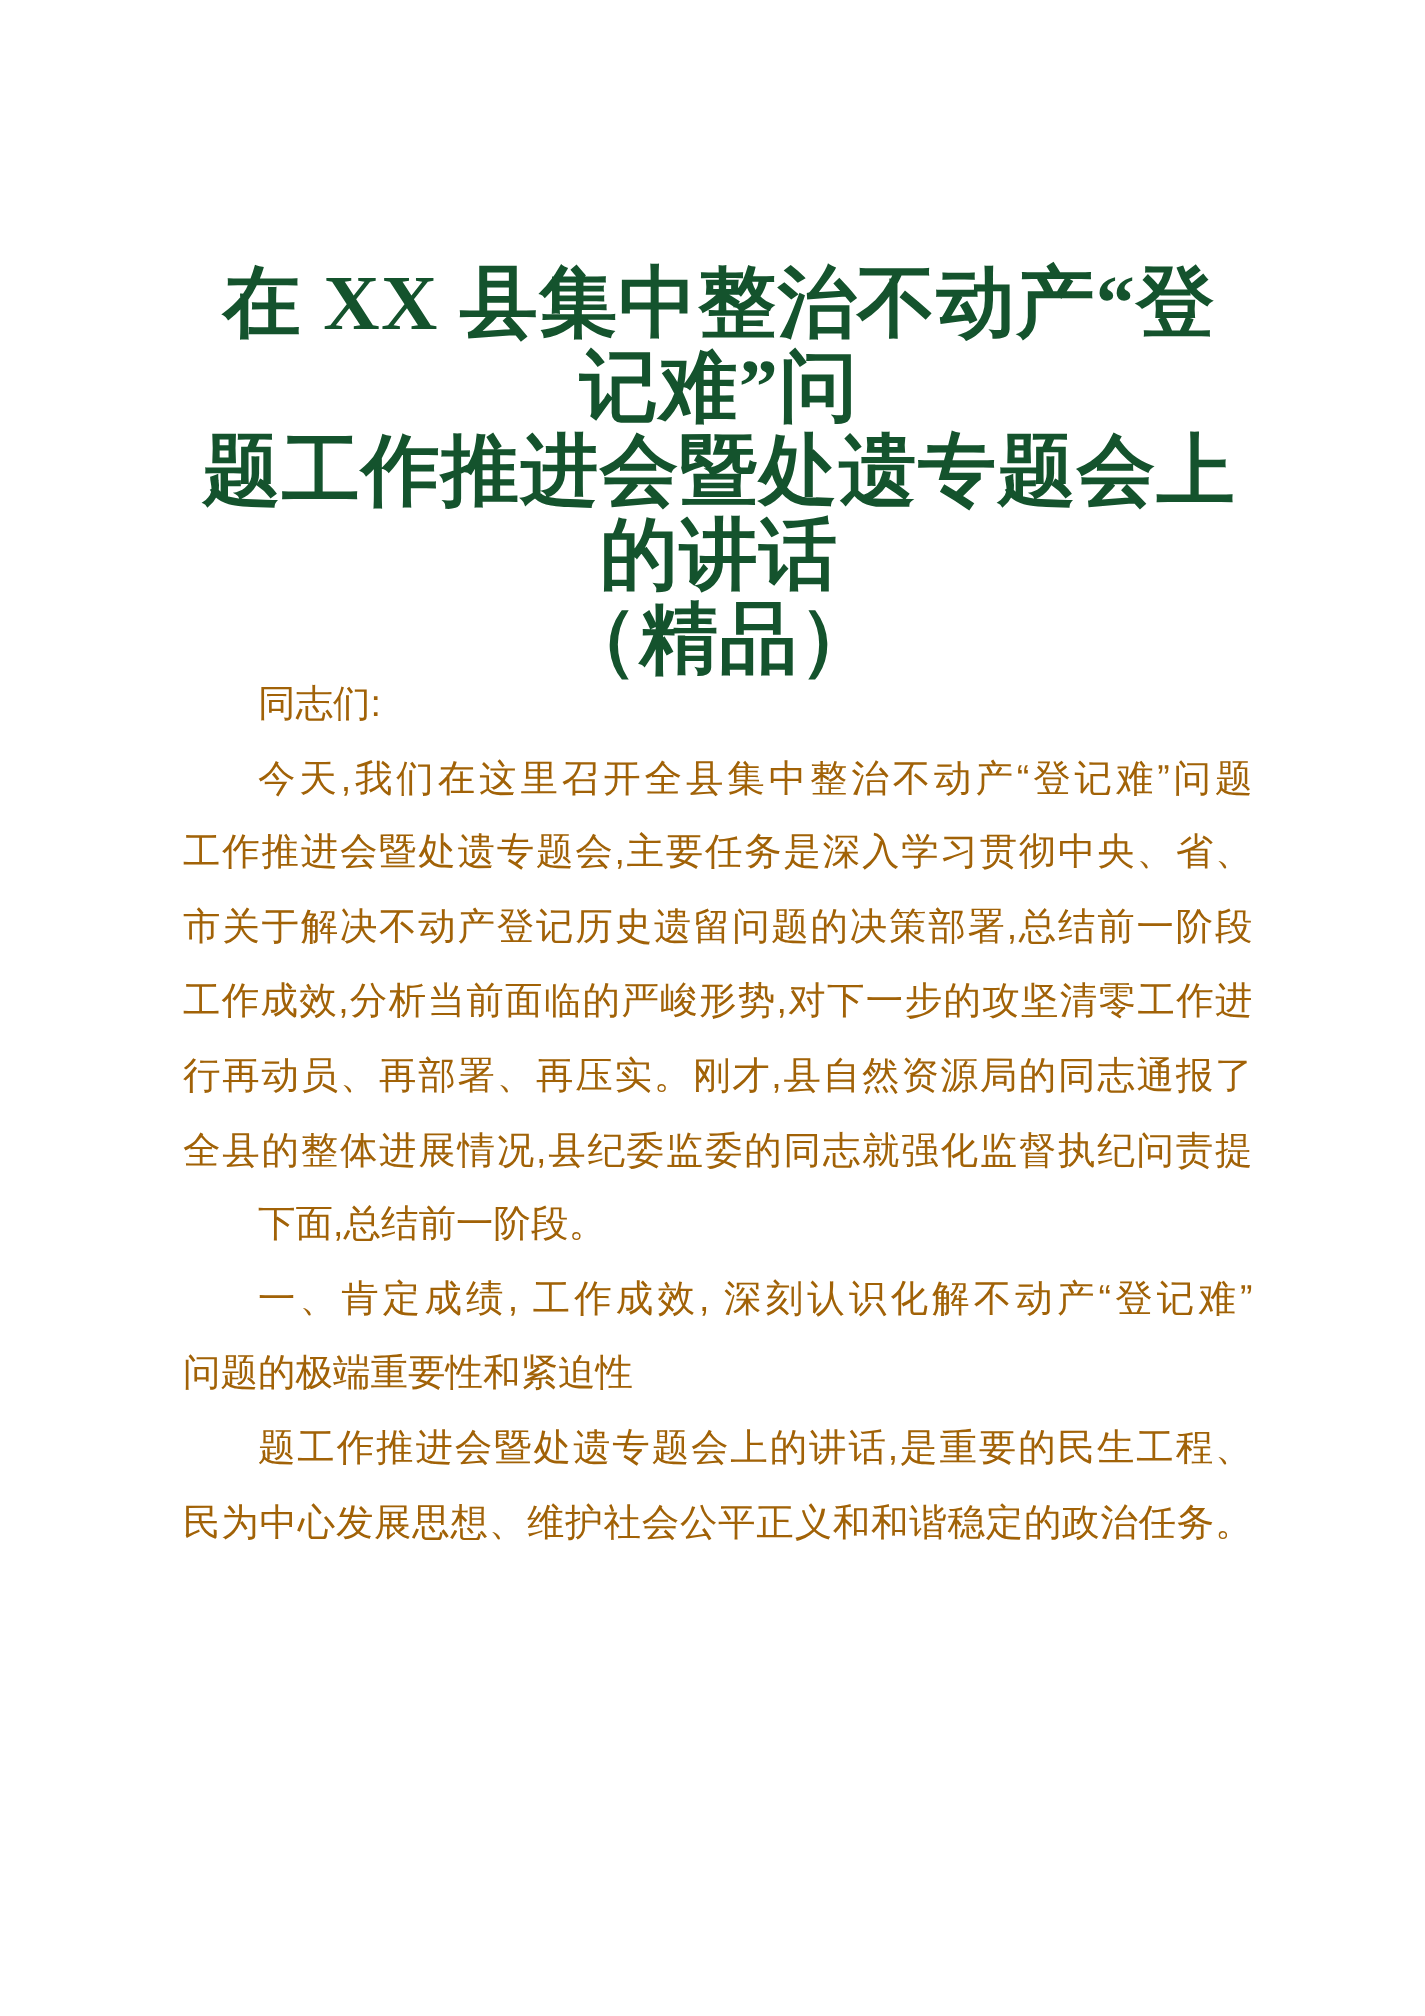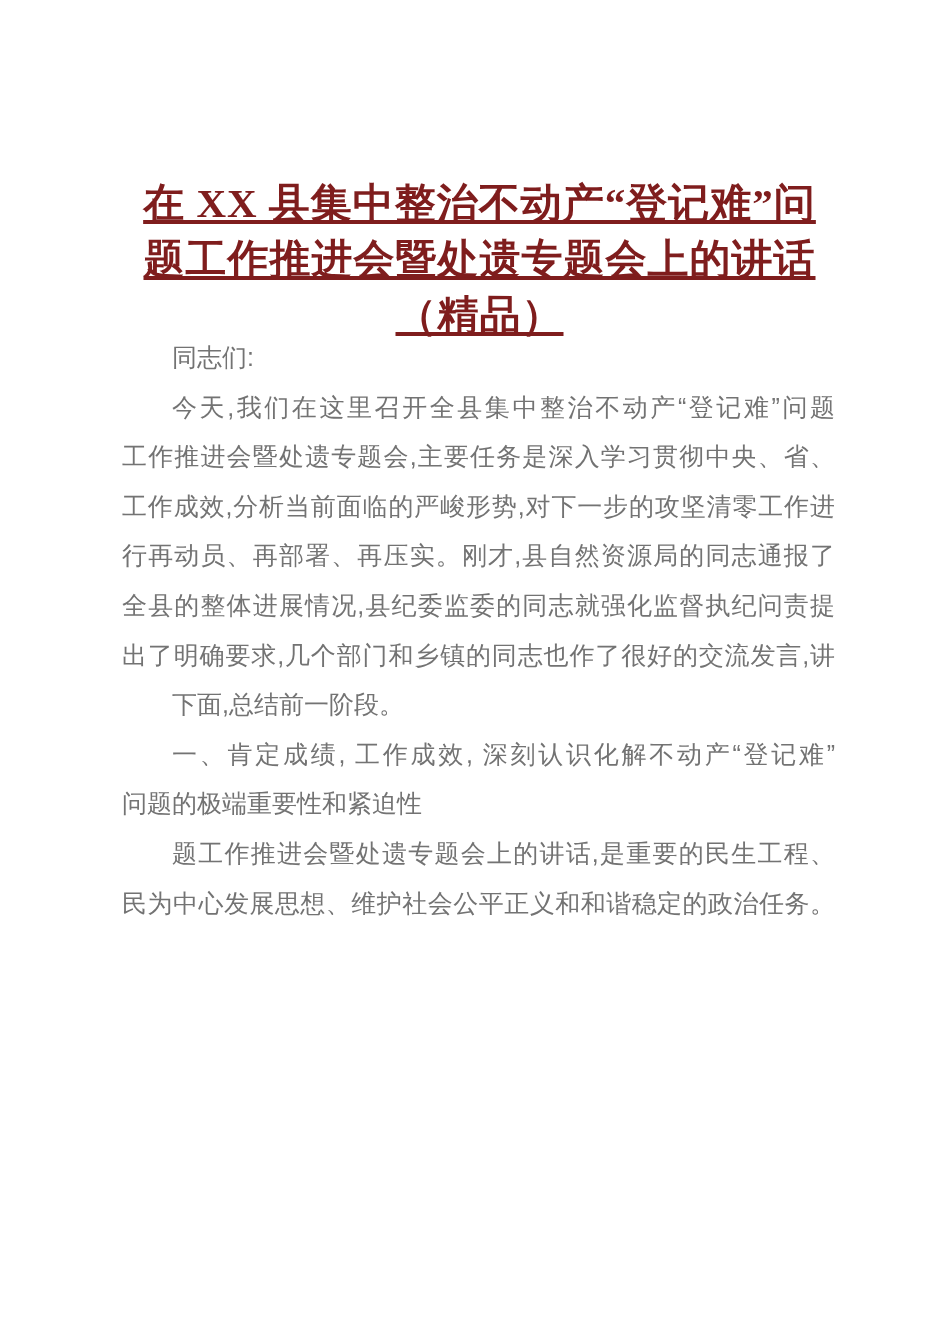--- a/index.html
+++ b/index.html
@@ -15,33 +15,32 @@
     position: relative;
     width: 950px;
     height: 1344px;
     overflow: hidden;
     background: #ffffff;
   }
   .doc-title {
     margin: 175px 113px -10px 122px;
     font-family: "Liberation Serif", "DejaVu Serif", serif;
     font-weight: 700;
-    font-size: 41px;
+    font-size: 52px;
     line-height: 56px;
     letter-spacing: 1px;
     text-align: center;
-    color: #7f1d1d;
-    text-decoration: underline;
+    color: #14532d;
   }
   .doc-body {
     width: 713px;
     margin-left: 122px;
     font-size: 25px;
     line-height: 49.6px;
-    color: #737373;
+    color: #a16207;
   }
   .para { margin: 0; padding: 0; }
   .line {
     text-align: justify;
     text-align-last: justify;
   }
   .line.first { text-indent: 2em; }
   .line.no-fill { text-align-last: left; }
 </style>
 </head>
@@ -53,24 +52,24 @@
     <div class="title-line">题工作推进会暨处遗专题会上的讲话</div>
     <div class="title-line">（精品）</div>
   </h1>
   <div class="doc-body" id="doc-body">
       <div class="para salutation">
         <div class="line first no-fill">同志们:</div>
       </div>
       <div class="para body">
         <div class="line first">今天,我们在这里召开全县集中整治不动产“登记难”问题</div>
         <div class="line">工作推进会暨处遗专题会,主要任务是深入学习贯彻中央、省、</div>
+        <div class="line">市关于解决不动产登记历史遗留问题的决策部署,总结前一阶段</div>
         <div class="line">工作成效,分析当前面临的严峻形势,对下一步的攻坚清零工作进</div>
         <div class="line">行再动员、再部署、再压实。刚才,县自然资源局的同志通报了</div>
         <div class="line">全县的整体进展情况,县纪委监委的同志就强化监督执纪问责提</div>
-        <div class="line">出了明确要求,几个部门和乡镇的同志也作了很好的交流发言,讲</div>
       </div>
       <div class="para body">
         <div class="line first no-fill">下面,总结前一阶段。</div>
       </div>
       <div class="para heading">
         <div class="line first">一、肯定成绩, 工作成效, 深刻认识化解不动产“登记难”</div>
         <div class="line no-fill">问题的极端重要性和紧迫性</div>
       </div>
       <div class="para body">
         <div class="line first">题工作推进会暨处遗专题会上的讲话,是重要的民生工程、</div>

